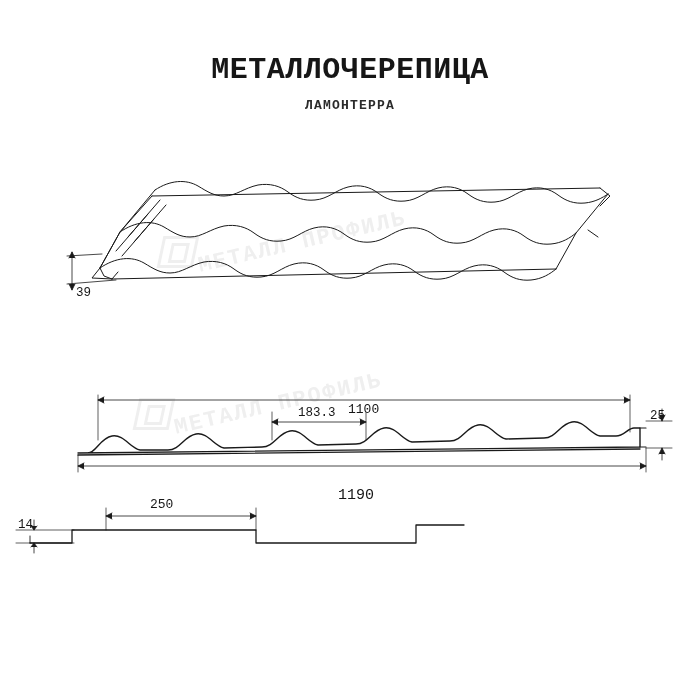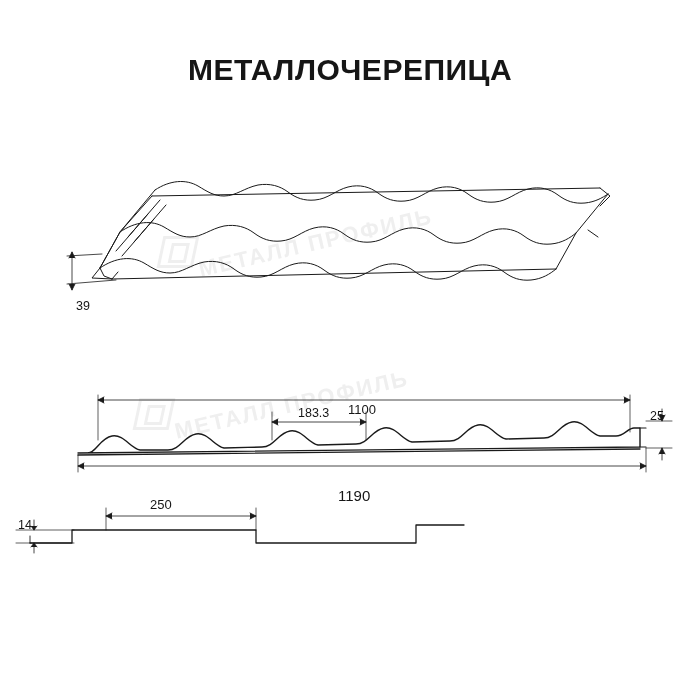--- a/index.html
+++ b/index.html
@@ -13,20 +13,21 @@
     font-family: "Liberation Sans", sans-serif;
     color: #1a1a1a;
     position: relative;
     overflow: hidden;
   }
   #page {
     position: absolute;
     inset: 0;
     width: 700px;
     height: 700px;
+    font-family: Liberation Mono, monospace;
   }
   .title-block {
     position: absolute;
     left: 0;
     top: 52px;
     width: 700px;
     text-align: center;
   }
   .title-main {
     font-size: 30px;
@@ -83,20 +84,21 @@
     white-space: nowrap;
   }
 </style>
 </head>
 <body>
 
 <div id="page">
 
   <div class="title-block">
     <div class="title-main">МЕТАЛЛОЧЕРЕПИЦА</div>
+    <div class="title-sub">ЛАМОНТЕРРА</div>
   </div>
 
   <div class="wm-shape wm-s1"></div>
   <div class="wm wm-1">МЕТАЛЛ ПРОФИЛЬ</div>
   <div class="wm-shape wm-s2"></div>
   <div class="wm wm-2">МЕТАЛЛ ПРОФИЛЬ</div>
 
   <svg class="svg-layer" width="700" height="700" viewBox="0 0 700 700">
 
     <g fill="none" stroke="#1a1a1a" stroke-width="1" stroke-linecap="round" stroke-linejoin="round">
@@ -216,21 +218,21 @@
         <path d="M16,543 L74,543" stroke-width="0.7"></path>
         <path d="M34,520 L34,530" stroke-width="0.8"></path>
         <path d="M31,526 L34,530 L37,526" fill="#1a1a1a" stroke-width="0.8"></path>
         <path d="M34,543 L34,553" stroke-width="0.8"></path>
         <path d="M31,547 L34,543 L37,547" fill="#1a1a1a" stroke-width="0.8"></path>
       </g>
 
     </g>
   </svg>
 
-  <div class="dim-label" style="left:76px; top:286px;margin-top:13px;">39</div>
+  <div class="dim-label" style="left:76px; top:286px;">39</div>
 
   <div class="dim-label" style="left:348px; top:382px; font-size:13px;margin-top:20px;">1100</div>
 
   <div class="dim-label" style="left:298px; top:406px; font-size:12.5px;">183.3</div>
 
   <div class="dim-label" style="left:338px; top:487px; font-size:15px;">1190</div>
 
   <div class="dim-label" style="left:650px; top:409px;">25</div>
 
   <div class="dim-label" style="left:150px; top:497px; font-size:13px;">250</div>

